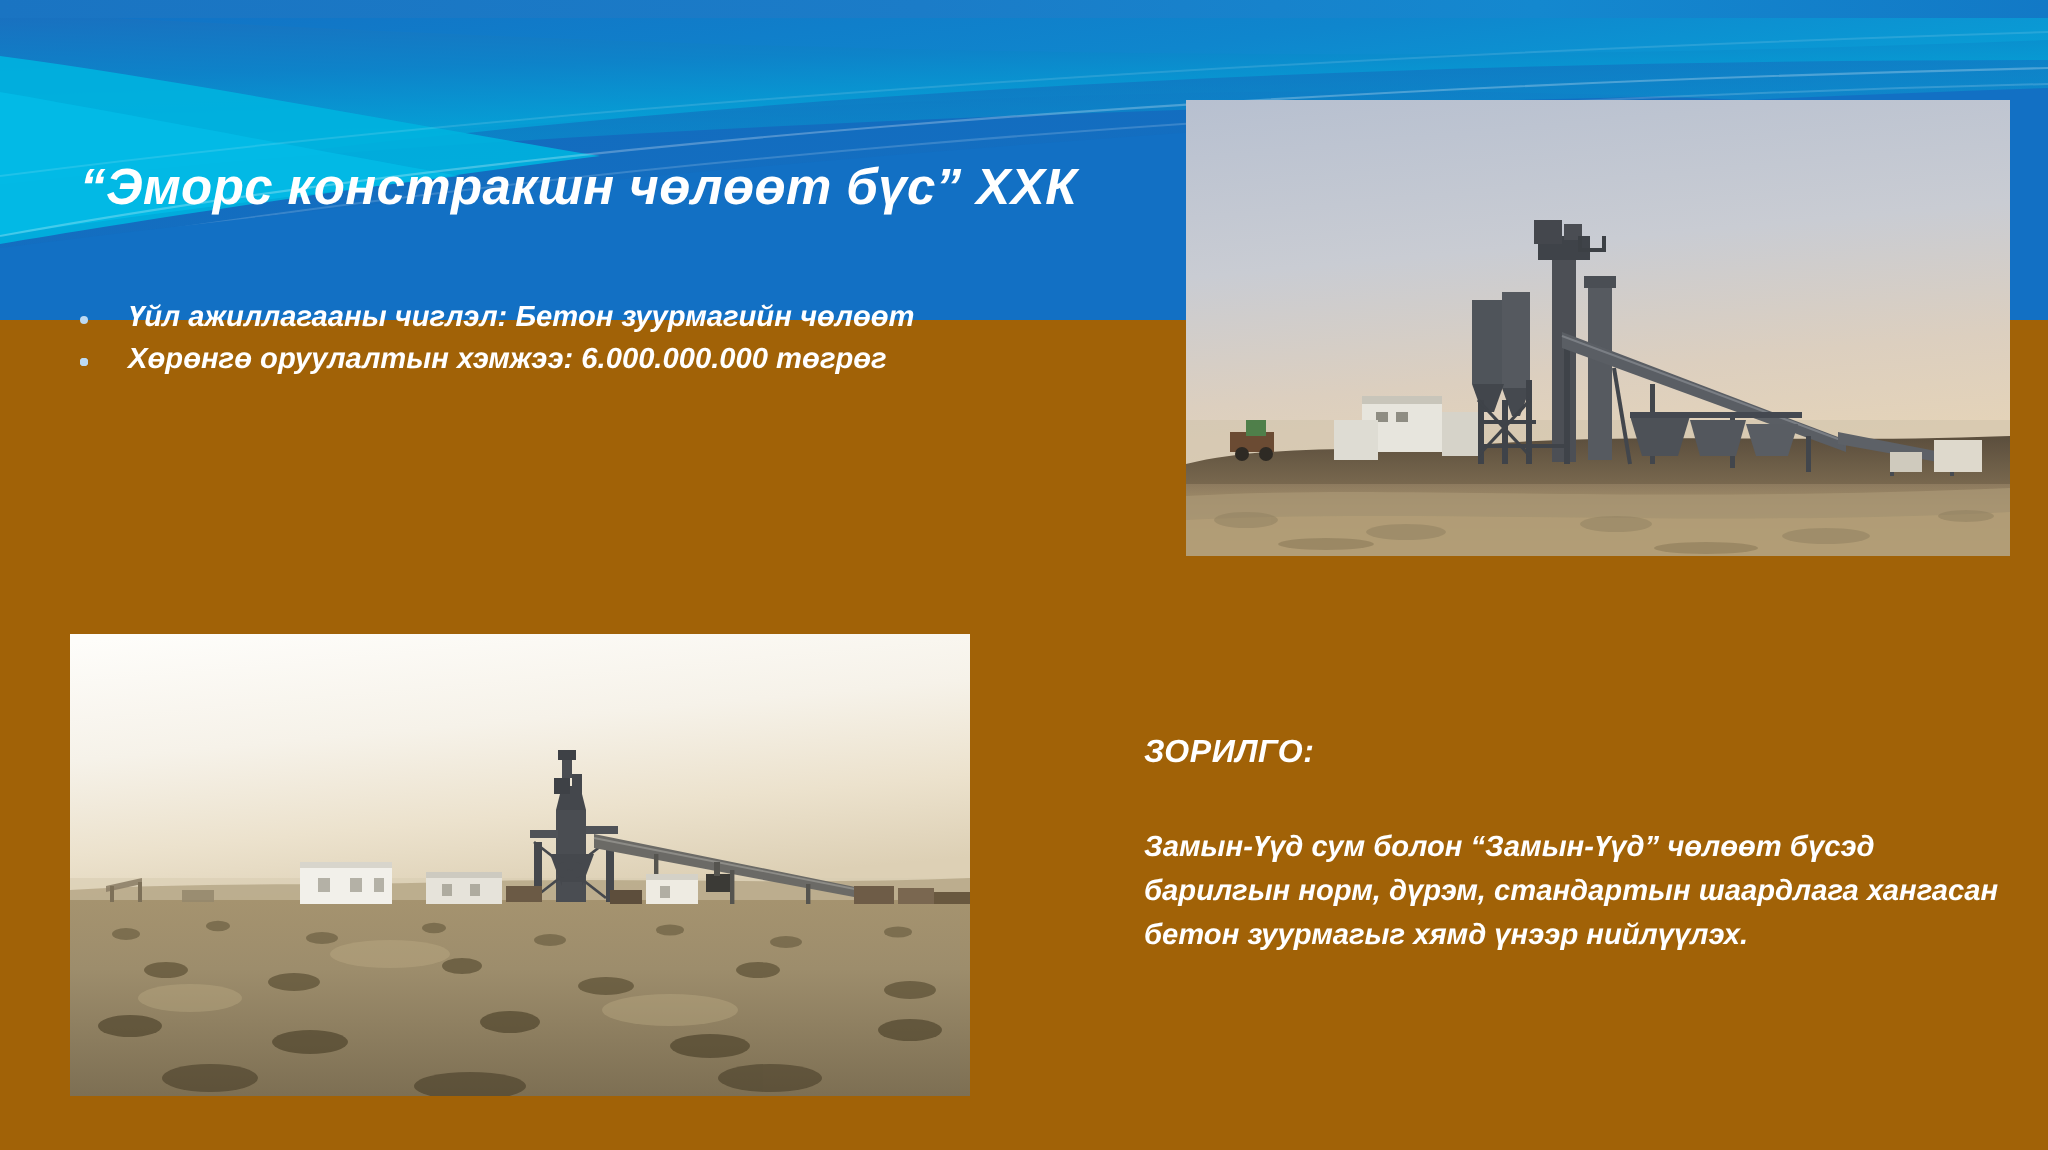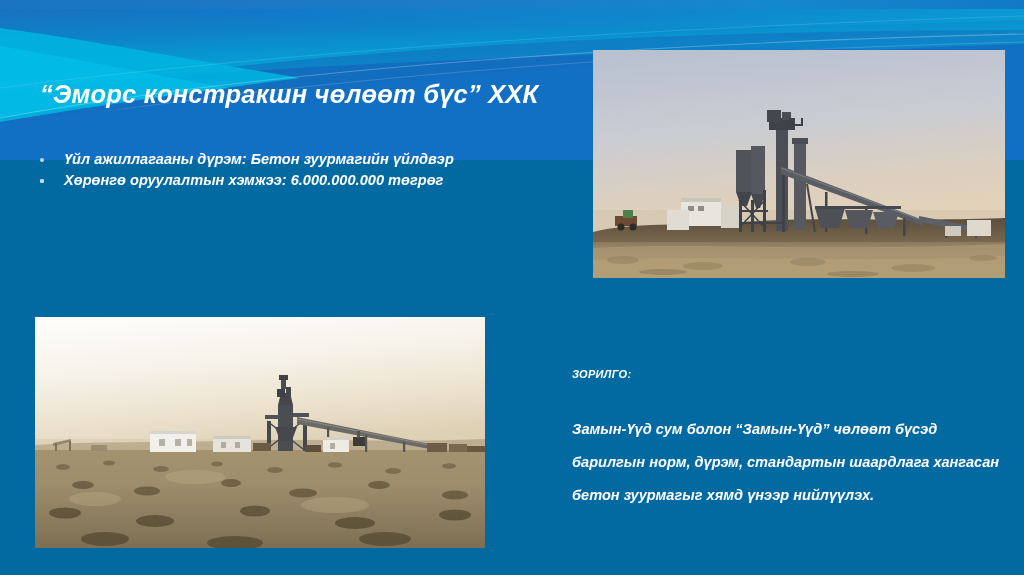--- a/index.html
+++ b/index.html
@@ -8,21 +8,21 @@
     background: #1270c4;
   }
   body {
     font-family: "Liberation Sans", sans-serif;
   }
   #slide {
     position: relative;
     width: 1024px;
     height: 575px;
     overflow: hidden;
-    background: #0369a1;
+    background: #a16207;
   }
 
   
   .deco-layer {
     position: absolute;
     left: 0;
     top: 0;
     width: 1024px;
     height: 160px;
     pointer-events: none;
@@ -72,35 +72,35 @@
     border-radius: 50%;
     background: #bcd9f2;
   }
 
   
   .goal-heading {
     position: absolute;
     left: 572px;
     top: 368px;
     color: #ffffff;
-    font-size: 11px;
+    font-size: 16px;
     font-weight: bold;
     font-style: italic;
     letter-spacing: 0.3px;
   }
   .goal-body {
     position: absolute;
     left: 572px;
     top: 413px;
     width: 430px;
     color: #ffffff;
     font-size: 14.6px;
     font-weight: bold;
     font-style: italic;
-    line-height: 33px;
+    line-height: 22px;
   }
 
   
   .photo {
     position: absolute;
     overflow: hidden;
     background: #b9c2d2;
   }
   #photo-top-right {
     left: 593px;
@@ -170,21 +170,21 @@
 
       <path d="M0,124 C300,86 660,56 1024,44 L1024,160 L0,160 Z" fill="#1270c4"></path>
     </svg>
   </div>
 
   <div class="slide-title">“Эморс констракшн чөлөөт бүс” ХХК</div>
 
   <ul class="bullet-list">
     <li class="bullet-item">
       <span class="bullet-dot"></span>
-      <span>Үйл ажиллагааны дүрэм: Бетон зуурмагийн үйлдвэр</span>
+      <span>Үйл ажиллагааны чиглэл: Бетон зуурмагийн чөлөөт</span>
     </li>
     <li class="bullet-item">
       <span class="bullet-dot"></span>
     </li>
     <li class="bullet-item">
       <span class="bullet-dot"></span>
     </li>
     <li class="bullet-item">
       <span class="bullet-dot"></span>
       <span>Хөрөнгө оруулалтын хэмжээ: 6.000.000.000 төгрөг</span>

